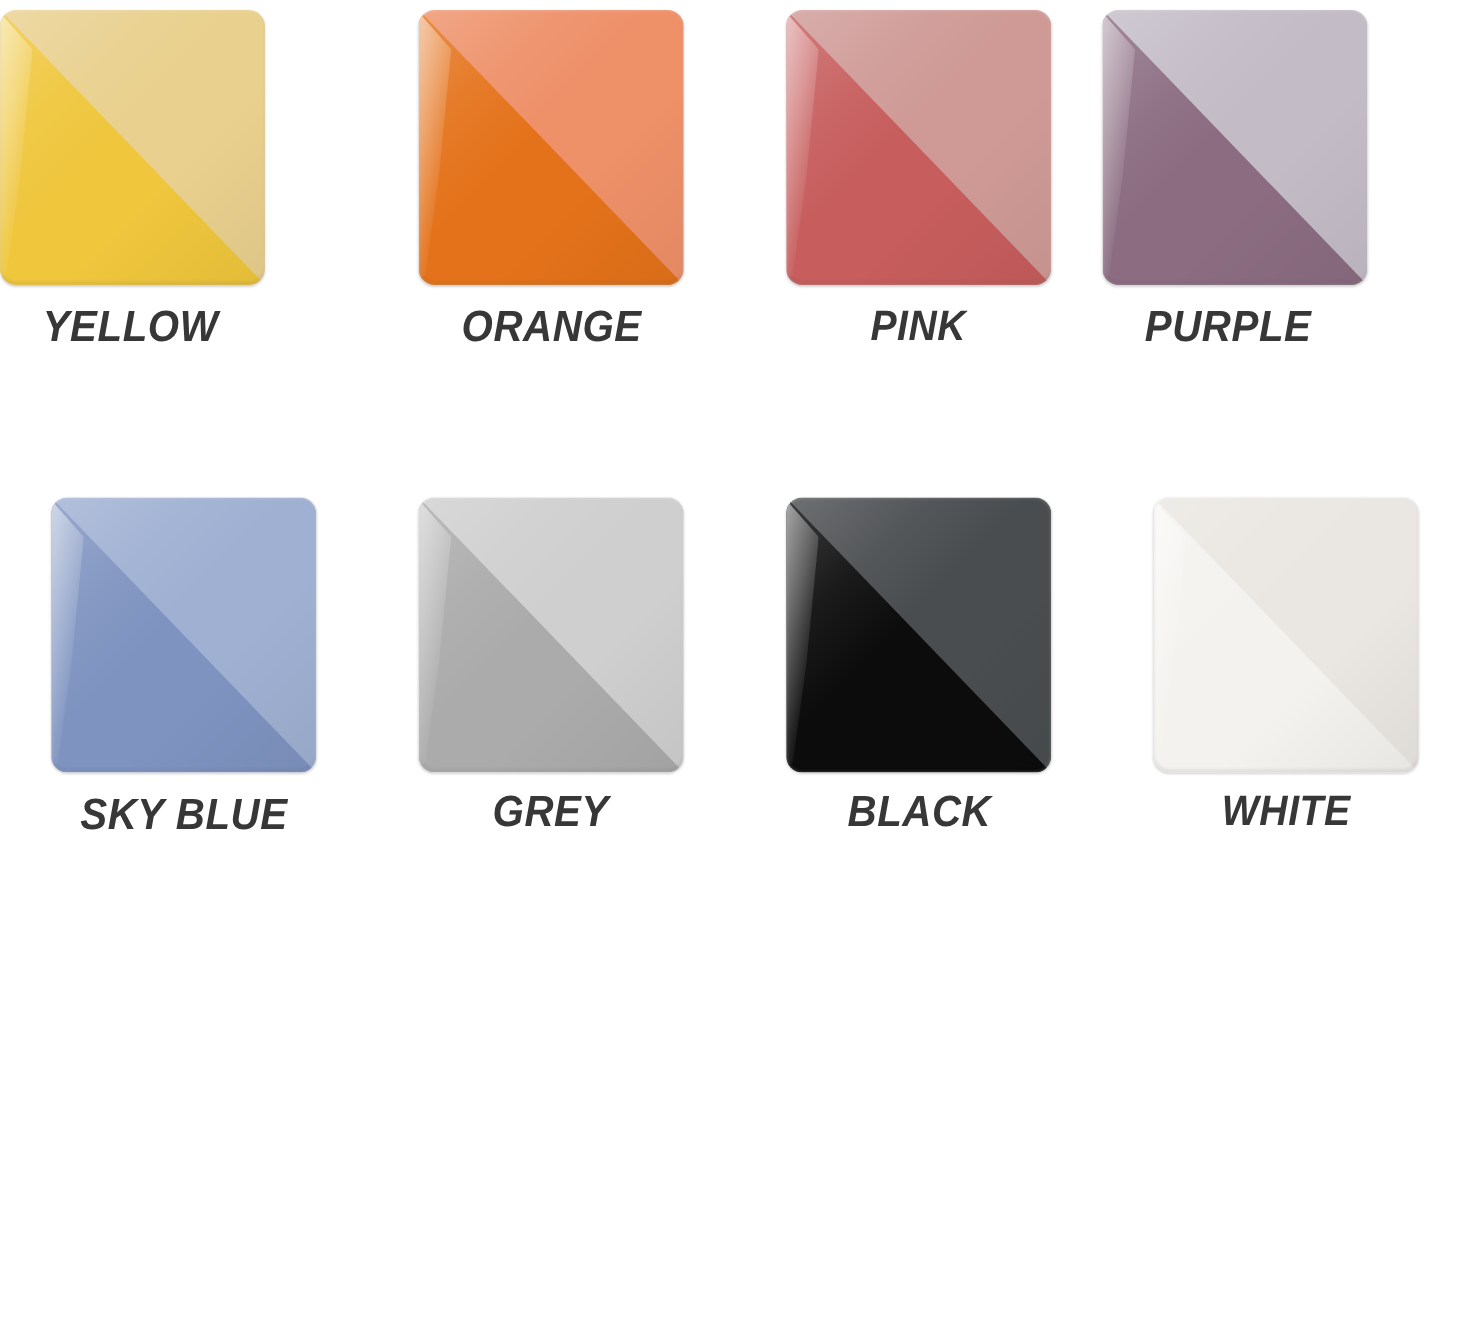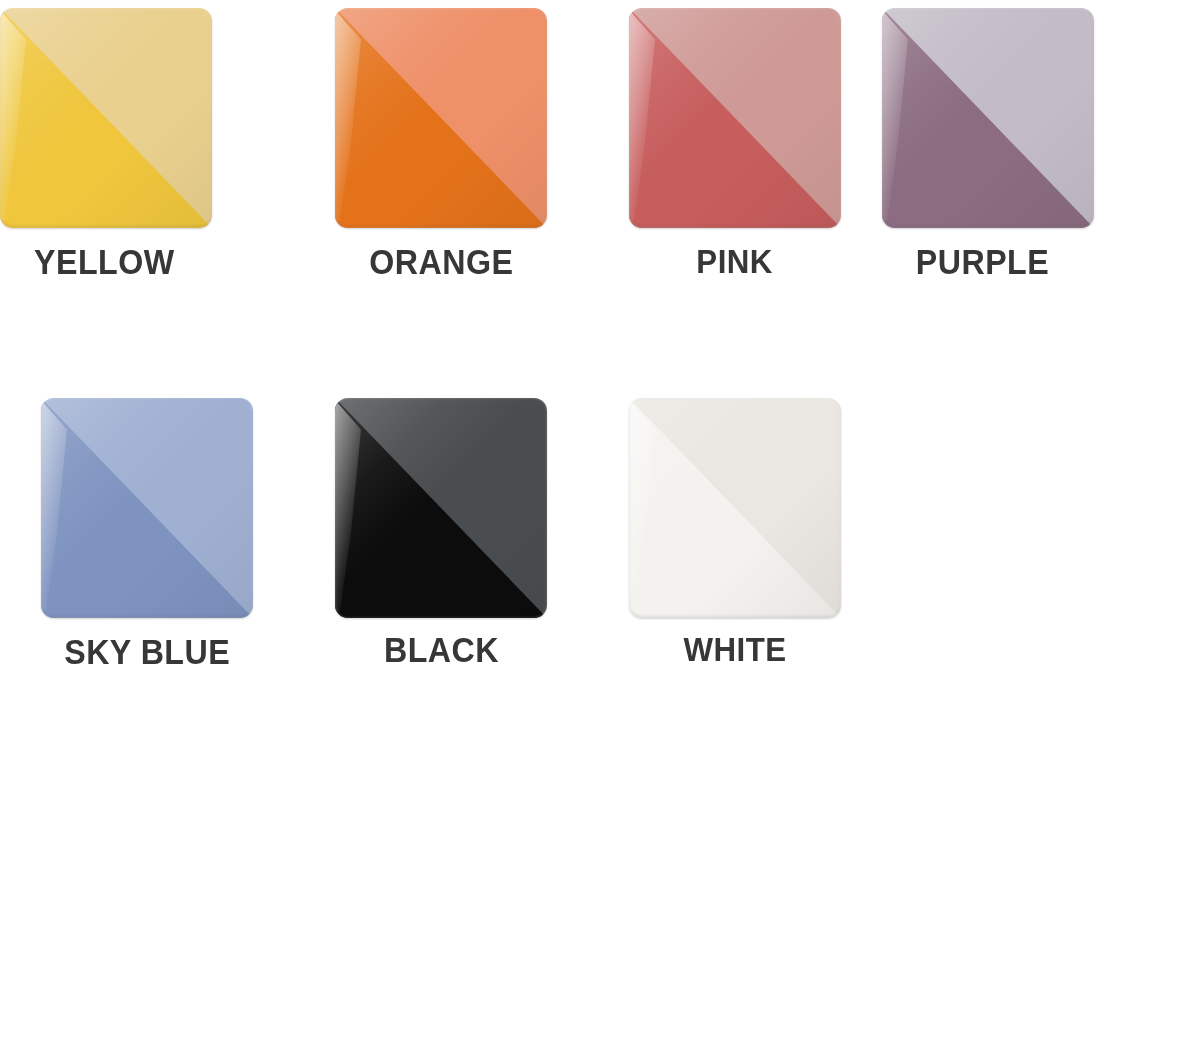--- a/index.html
+++ b/index.html
@@ -15,20 +15,21 @@
     overflow: hidden;
   }
 
   #swatch-grid {
     display: grid;
     grid-template-columns: repeat(4, 294px);
     grid-template-rows: 390px 390px 283px;
     width: 1178px;
     height: 1063px;
     box-sizing: border-box;
+    font-style: italic;
   }
 
   .swatch-cell {
     position: relative;
     display: flex;
     flex-direction: column;
     align-items: center;
   }
 
   
@@ -160,20 +161,30 @@
     <div class="swatch-cell col-2 row-1">
       <div class="tile">
         <div class="tone-light" style="background: rgb(159, 176, 210);"></div>
         <div class="tone-dark" style="background: rgb(126, 147, 192);"></div>
         <div class="sheen"></div>
         <div class="glint"></div>
         <div class="rim"></div>
       </div>
       <div class="swatch-label" style="color: rgb(55, 55, 55);">SKY BLUE</div>
     </div>
+    <div class="swatch-cell col-1 row-2">
+      <div class="tile">
+        <div class="tone-light" style="background: rgb(207, 207, 207);"></div>
+        <div class="tone-dark" style="background: rgb(171, 171, 171);"></div>
+        <div class="sheen"></div>
+        <div class="glint"></div>
+        <div class="rim"></div>
+      </div>
+      <div class="swatch-label" style="color: rgb(55, 55, 55);">GREY</div>
+    </div>
     <div class="swatch-cell col-2 row-2">
       <div class="tile">
         <div class="tone-light" style="background: rgb(74, 77, 80);"></div>
         <div class="tone-dark" style="background: rgb(12, 12, 12);"></div>
         <div class="sheen"></div>
         <div class="glint"></div>
         <div class="rim"></div>
       </div>
       <div class="swatch-label" style="color: rgb(55, 55, 55);">BLACK</div>
     </div>

